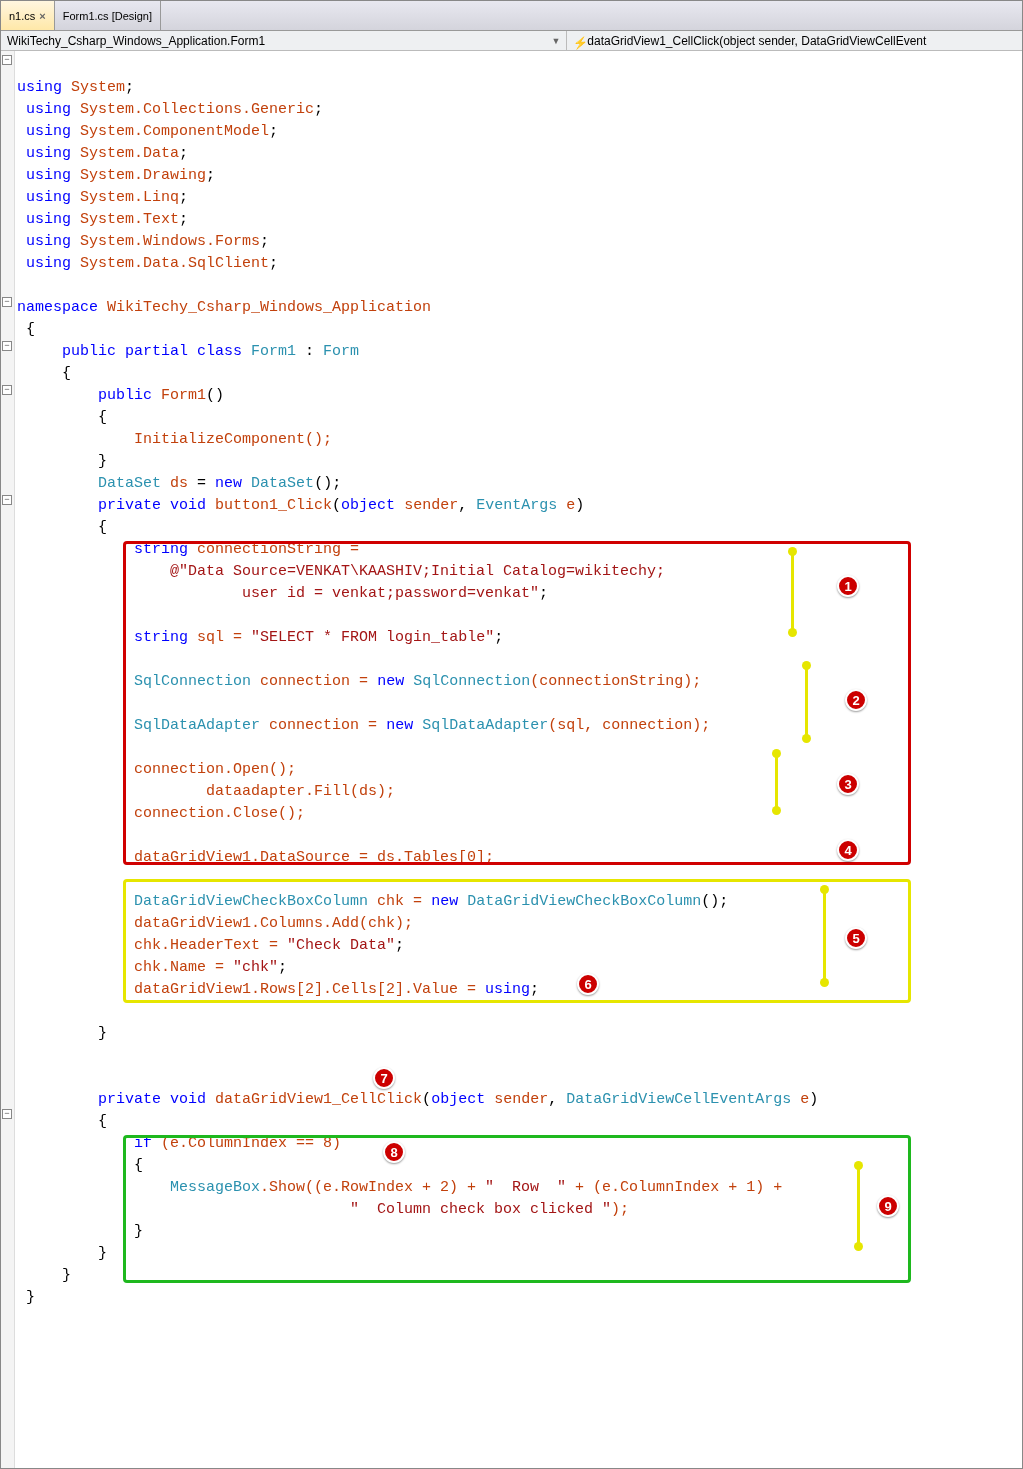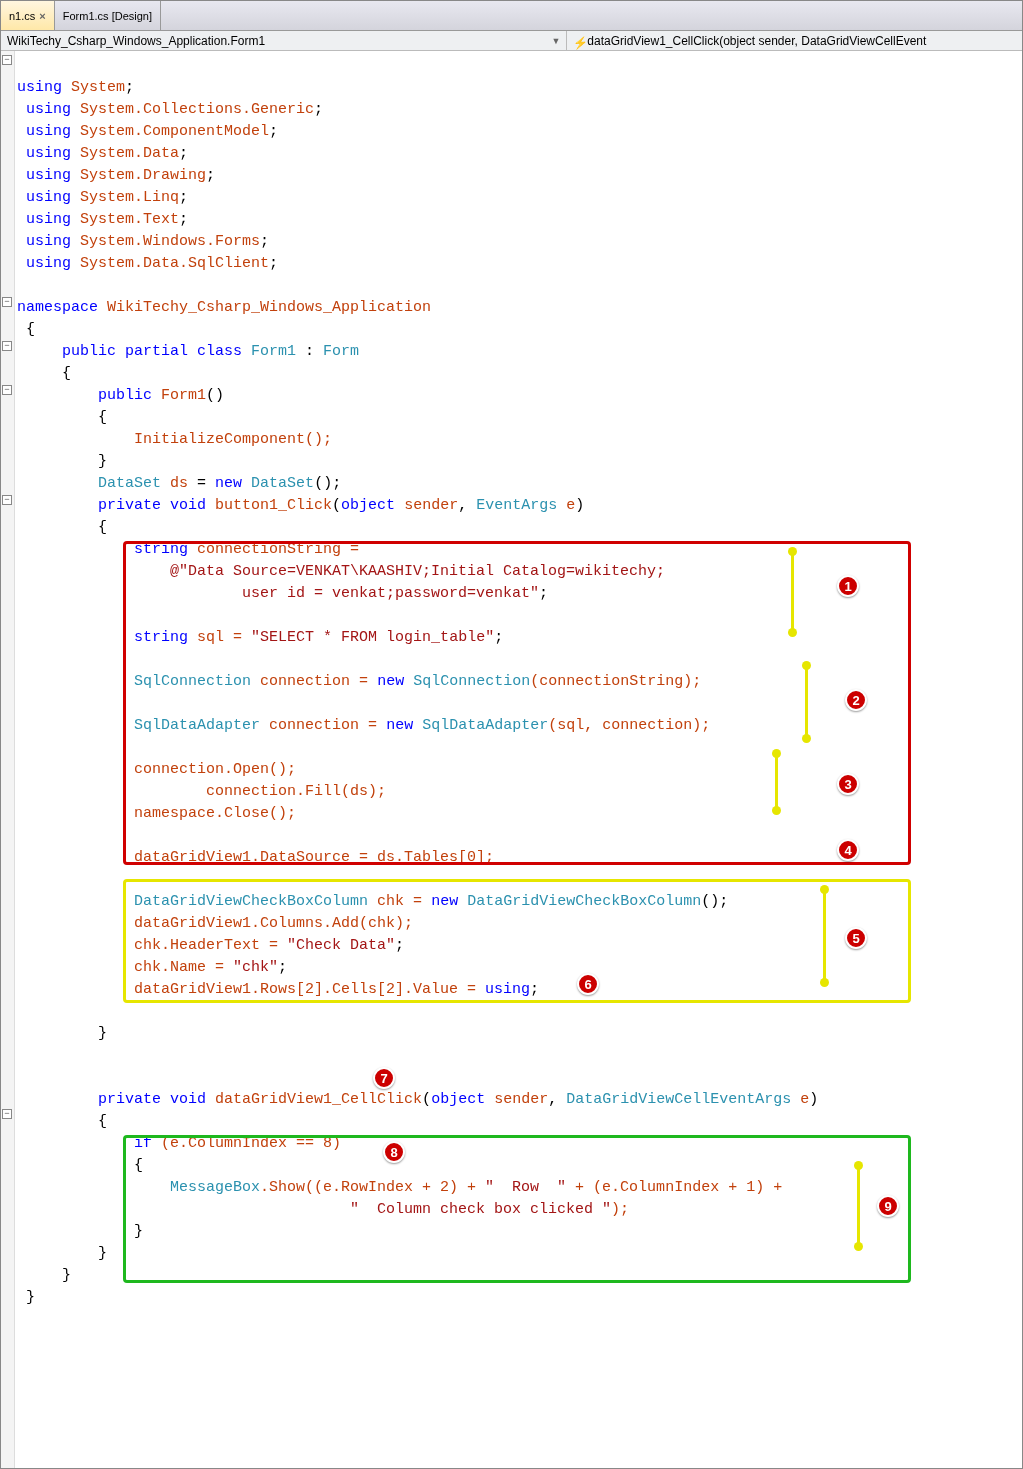--- a/index.html
+++ b/index.html
@@ -208,22 +208,22 @@
                  <span class="str">@"Data Source=VENKAT\KAASHIV;Initial Catalog=wikitechy;</span>
                          <span class="str">user id = venkat;password=venkat"</span>;
 
              <span class="kw">string</span> <span class="plain">sql =</span> <span class="str">"SELECT * FROM login_table"</span>;
 
              <span class="type">SqlConnection</span> <span class="plain">connection =</span> <span class="kw">new</span> <span class="type">SqlConnection</span><span class="plain">(connectionString);</span>
 
              <span class="type">SqlDataAdapter</span> <span class="plain">connection =</span> <span class="kw">new</span> <span class="type">SqlDataAdapter</span><span class="plain">(sql, connection);</span>
 
              <span class="plain">connection.Open();</span>
-                     <span class="plain">connection.Fill(ds);</span>
-             <span class="plain">namespace.Close();</span>
+                     <span class="plain">dataadapter.Fill(ds);</span>
+             <span class="plain">connection.Close();</span>
 
              <span class="plain">dataGridView1.DataSource = ds.Tables[0];</span>
 
              <span class="type">DataGridViewCheckBoxColumn</span> <span class="plain">chk =</span> <span class="kw">new</span> <span class="type">DataGridViewCheckBoxColumn</span>();
              <span class="plain">dataGridView1.Columns.Add(chk);</span>
              <span class="plain">chk.HeaderText = </span><span class="str">"Check Data"</span>;
              <span class="plain">chk.Name = </span><span class="str">"chk"</span>;
              <span class="plain">dataGridView1.Rows[2].Cells[2].Value = </span><span class="kw">using</span>;
 
          }

